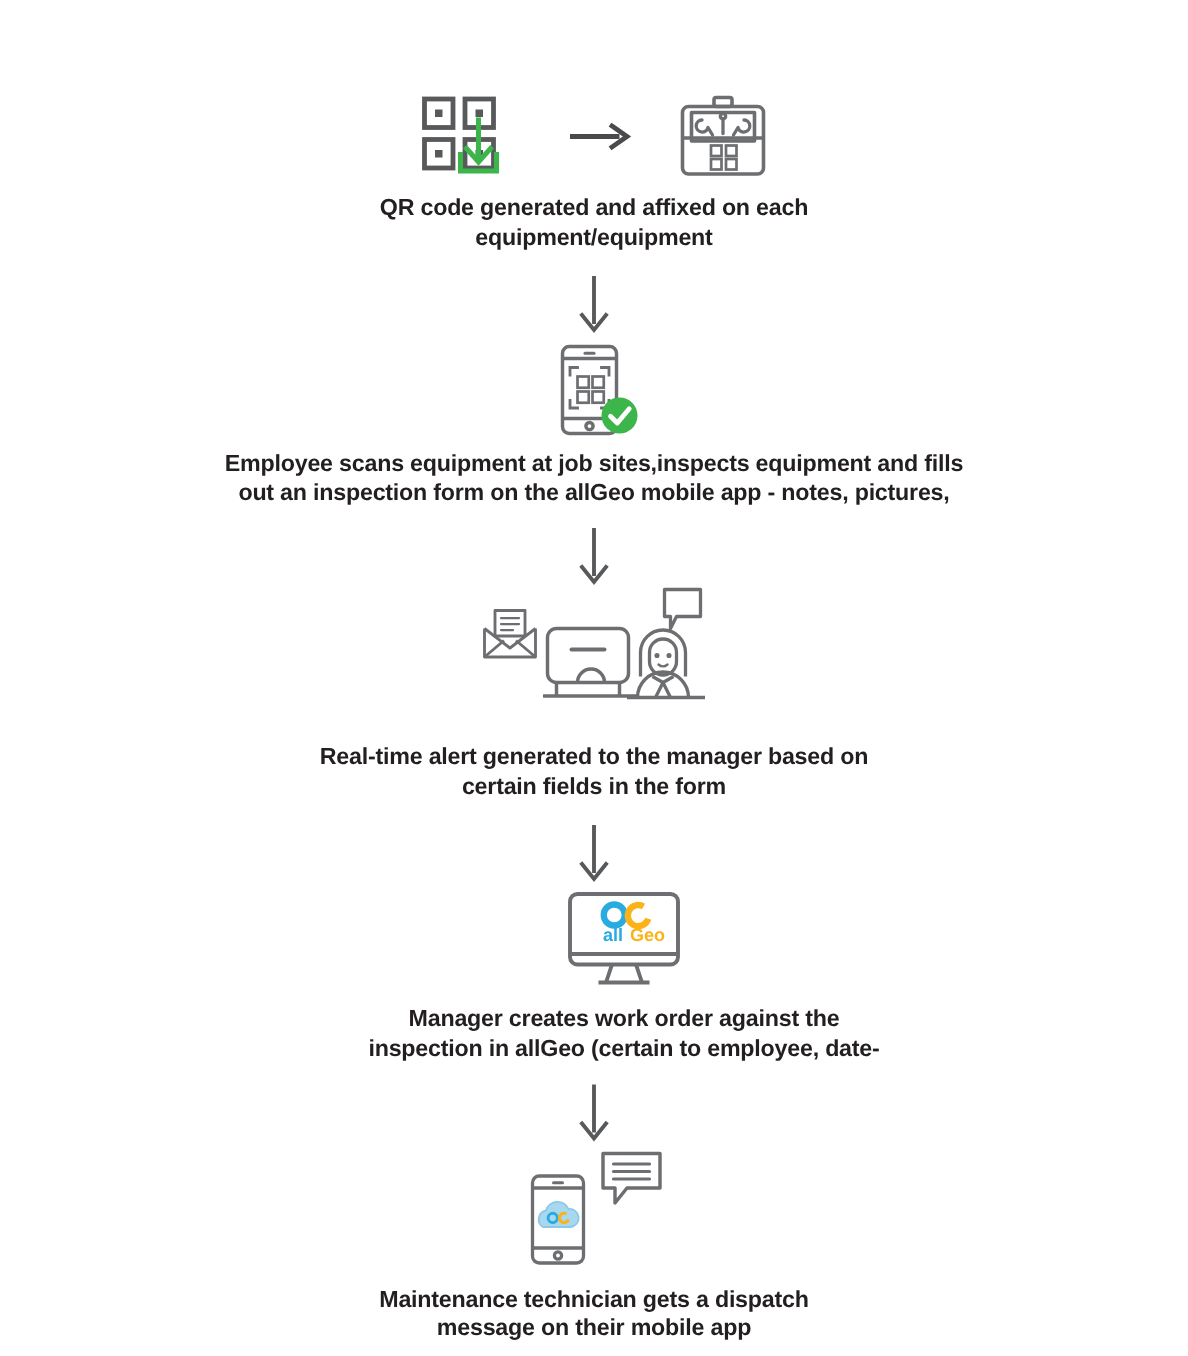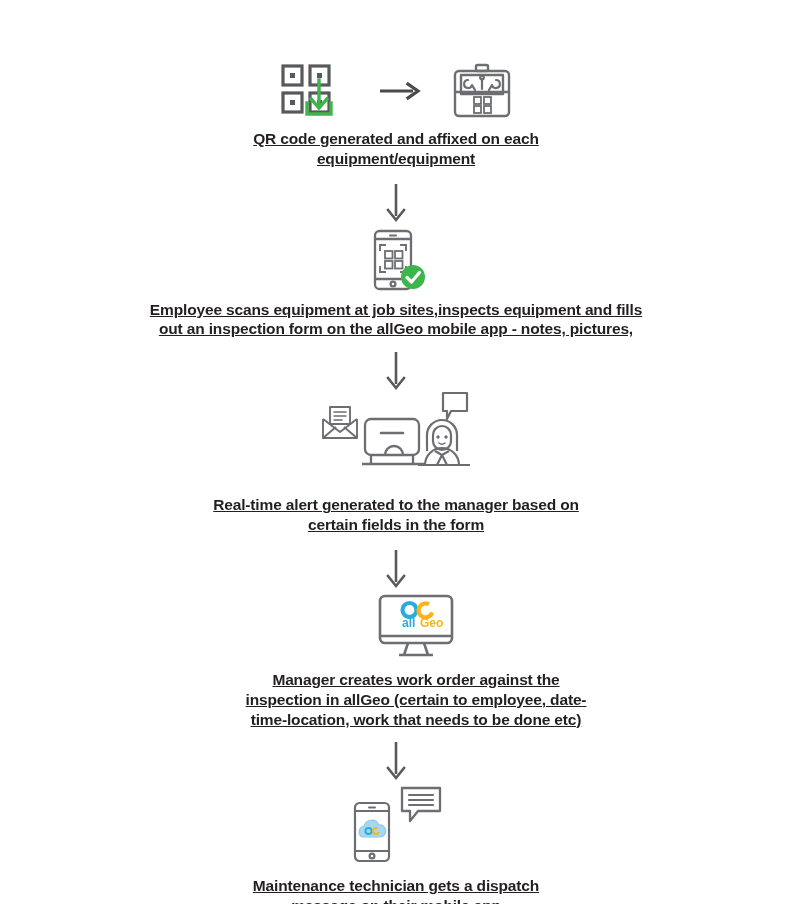--- a/index.html
+++ b/index.html
@@ -38,21 +38,21 @@
   .caption {
     text-align: center;
     font-weight: bold;
     font-size: 15.5px;
     line-height: 1.28;
     letter-spacing: -0.15px;
     color: #231f20;
     margin-top: 9px;
     max-width: 620px;
   }
-  .caption .ln { display: block; text-decoration: underline; }
+  .caption .ln { display: block; }
   .connector {
     display: flex;
     justify-content: center;
     width: 100%;
   }
   .hsep { width: 30px; }
   svg { display: block; overflow: visible; }
 </style>
 </head>
 <body>
@@ -261,21 +261,20 @@
           </g>
           <text x="25" y="34" font-family="'Liberation Sans', sans-serif" font-size="12" font-weight="bold" fill="#29abe2">all</text>
           <text x="43" y="34" font-family="'Liberation Sans', sans-serif" font-size="12" font-weight="bold" fill="#fbb316">Geo</text>
         </svg>
       </span>
     </div>
 
     <div class="caption" style="margin-top:11px;">
       <span class="ln">Manager creates work order against the</span>
       <span class="ln">inspection in allGeo (certain to employee, date-</span>
-      <span class="ln">time-location, work that needs to be done etc)</span>
     </div>
   </div>
 
   <div class="connector" style="margin-top:12px;">
     <svg width="26" height="42" viewBox="0 0 26 42">
       <path d="M13 1 V33" stroke="#58595b" stroke-width="2.6"></path>
       <path d="M5 27 L13 37 L21 27" fill="none" stroke="#58595b" stroke-width="2.6" stroke-linecap="square" stroke-linejoin="miter"></path>
     </svg>
   </div>
 

